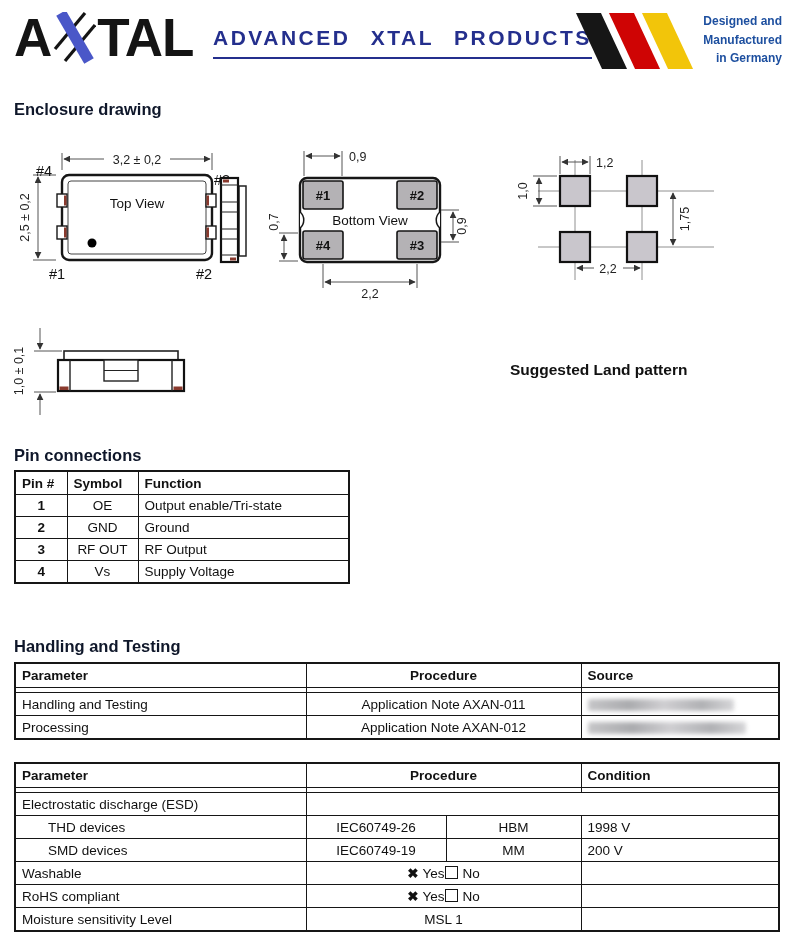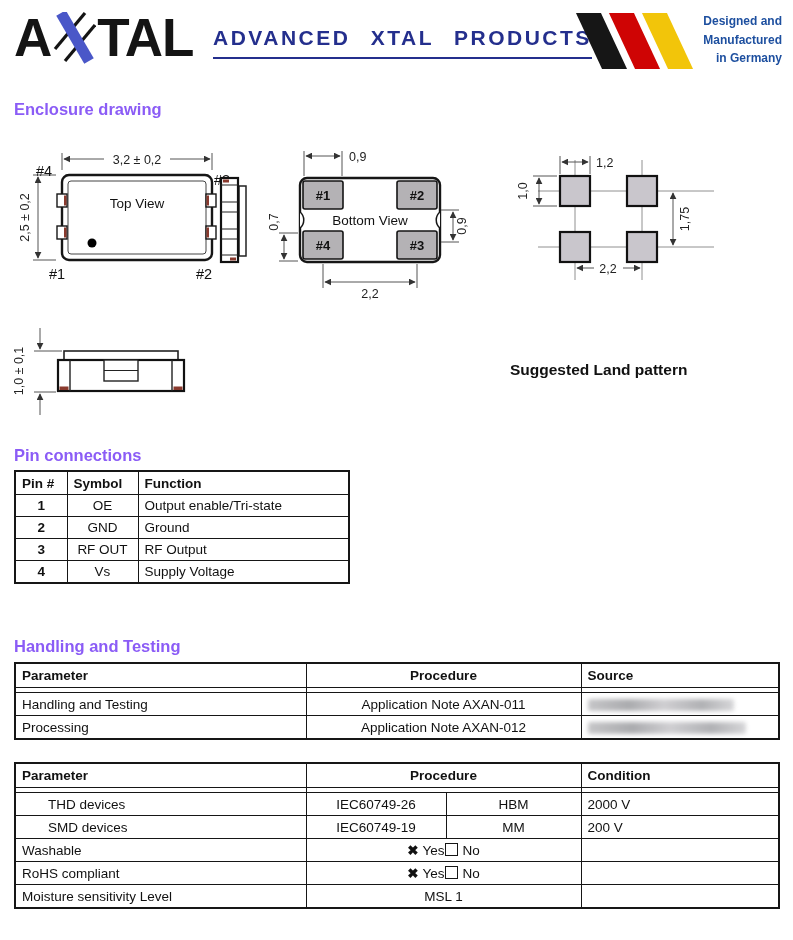--- a/index.html
+++ b/index.html
@@ -13,21 +13,21 @@
   .tagline{position:absolute;left:213px;top:26px;font-size:21px;font-weight:700;
            letter-spacing:2.5px;word-spacing:12px;color:#242f8d;
            border-bottom:2.5px solid #242f8d;padding-bottom:7px;}
   .flag{position:absolute;left:589px;top:13px;display:flex;gap:8px;}
   .flag span{display:inline-block;width:25px;height:56px;transform:skewX(25deg);}
   .flag .b{background:#161616;} .flag .r{background:#cf0404;} .flag .g{background:#f2c50a;}
   .madein{position:absolute;left:652px;top:12px;width:130px;text-align:right;
           font-size:12px;font-weight:700;color:#1d4f9f;line-height:18.5px;}
 
   
-  .h1{position:absolute;left:14px;font-size:16.5px;font-weight:700;color:#8b5cf6;}
+  .h1{position:absolute;left:14px;font-size:16.5px;font-weight:700;color:#0f172a;}
   .land-caption{position:absolute;left:510px;top:315px;font-size:15.5px;font-weight:700;margin-top:46px;}
 
   
   .drawings{position:absolute;left:0;top:130px;}
   .drawings text{font-family:"Liberation Sans",sans-serif;}
   .dim{stroke:#555;stroke-width:1;fill:none;}
   .dimtxt{font-size:12.5px;fill:#222;}
   .pintxt{font-size:14.5px;fill:#111;font-weight:500;}
   .viewtxt{font-size:13.5px;fill:#111;}
   .outline{fill:#fff;stroke:#161616;stroke-width:2.4;}
@@ -298,24 +298,28 @@
       <th>Parameter</th>
       <th class="c" colspan="2">Procedure</th>
       <th>Condition</th>
     </tr>
     <tr class="gap">
           <td></td>
           <td colspan="2"></td>
           <td></td>
         </tr>
     <tr>
+      <td>Electrostatic discharge (ESD)</td>
+      <td colspan="3"></td>
+    </tr>
+    <tr>
       <td class="indent">THD devices</td>
       <td class="c">IEC60749-26</td>
       <td class="c">HBM</td>
-      <td>2000 V</td>
+      <td>1998 V</td>
     </tr>
     <tr>
       <td class="indent">SMD devices</td>
       <td class="c">IEC60749-19</td>
       <td class="c">MM</td>
       <td>200 V</td>
     </tr>
     <tr>
       <td>Washable</td>
       <td class="c" colspan="2">

